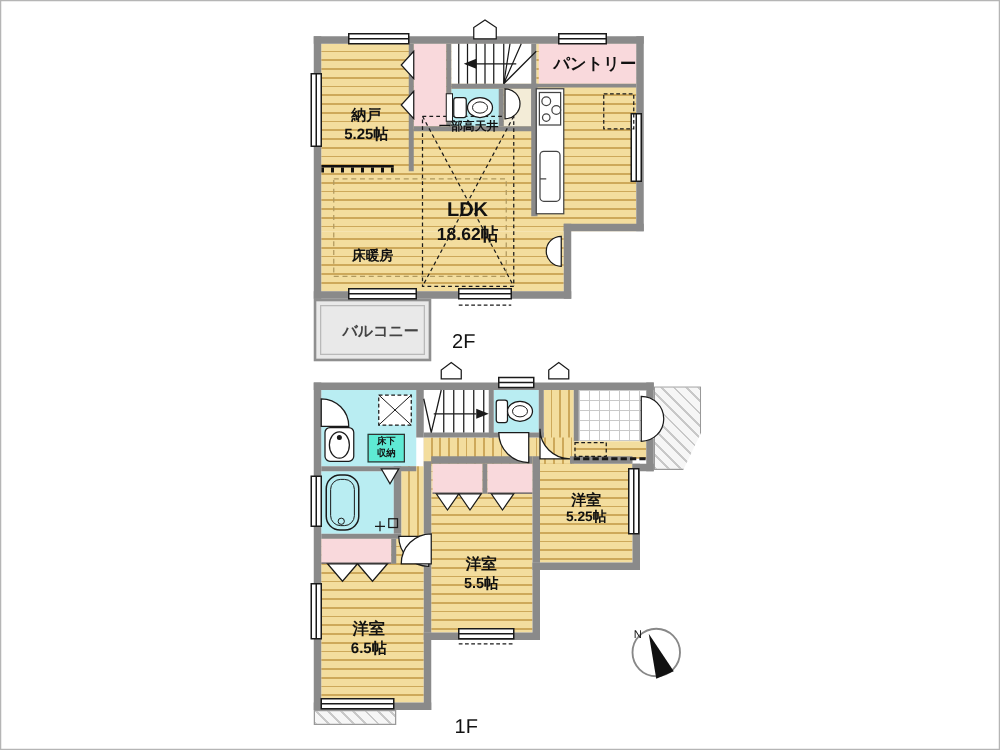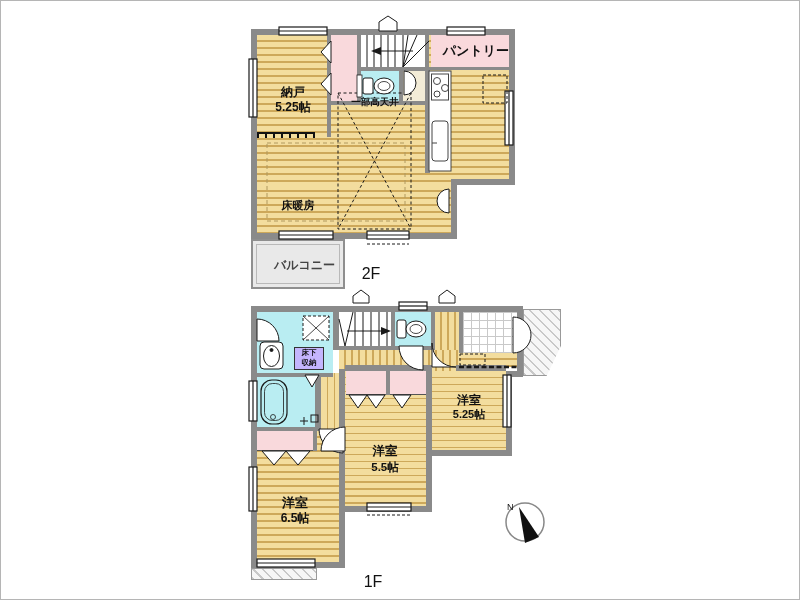--- a/index.html
+++ b/index.html
@@ -232,25 +232,29 @@
       </g>
     </g>
   </svg>
 
   <div class="lbl" style="left:253px;top:84px;width:78px;font-size:12px;">
     <span class="sub">納戸</span>
     <span class="sub">5.25帖</span>
   </div>
   <div class="lbl" style="left:428px;top:42px;width:80px;font-size:13px;text-align:right;">パントリー</div>
   <div class="lbl" style="left:337px;top:95px;width:74px;font-size:9.5px;font-weight:600;">一部高天井</div>
+  <div class="lbl" style="left:330px;top:158px;width:86px;">
+    <span class="sub" style="font-size:16px;">LDK</span>
+    <span class="sub" style="font-size:14px;">18.62帖</span>
+  </div>
   <div class="lbl" style="left:266px;top:198px;width:62px;font-size:11px;">床暖房</div>
   <div class="lbl" style="left:252px;top:257px;width:103px;font-size:12px;color:#444;">バルコニー</div>
   <div class="lbl fl" style="left:350px;top:263px;width:40px;">2F</div>
 
-  <div class="abs" style="left:293px;top:346px;width:30px;height:23px;background:#c4b5fd;border:1px solid #333;box-sizing:border-box;text-align:center;font-size:7.5px;font-weight:700;line-height:1.35;">
+  <div class="abs" style="left:293px;top:346px;width:30px;height:23px;background:#5eead4;border:1px solid #333;box-sizing:border-box;text-align:center;font-size:7.5px;font-weight:700;line-height:1.35;">
     <span style="display:block;">床下</span>
     <span style="display:block;">収納</span>
   </div>
   <div class="lbl" style="left:430px;top:392px;width:76px;">
     <span class="sub" style="font-size:12px;">洋室</span>
     <span class="sub" style="font-size:11px;">5.25帖</span>
   </div>
   <div class="lbl" style="left:342px;top:443px;width:84px;">
     <span class="sub" style="font-size:12.5px;">洋室</span>
     <span class="sub" style="font-size:11.5px;">5.5帖</span>

